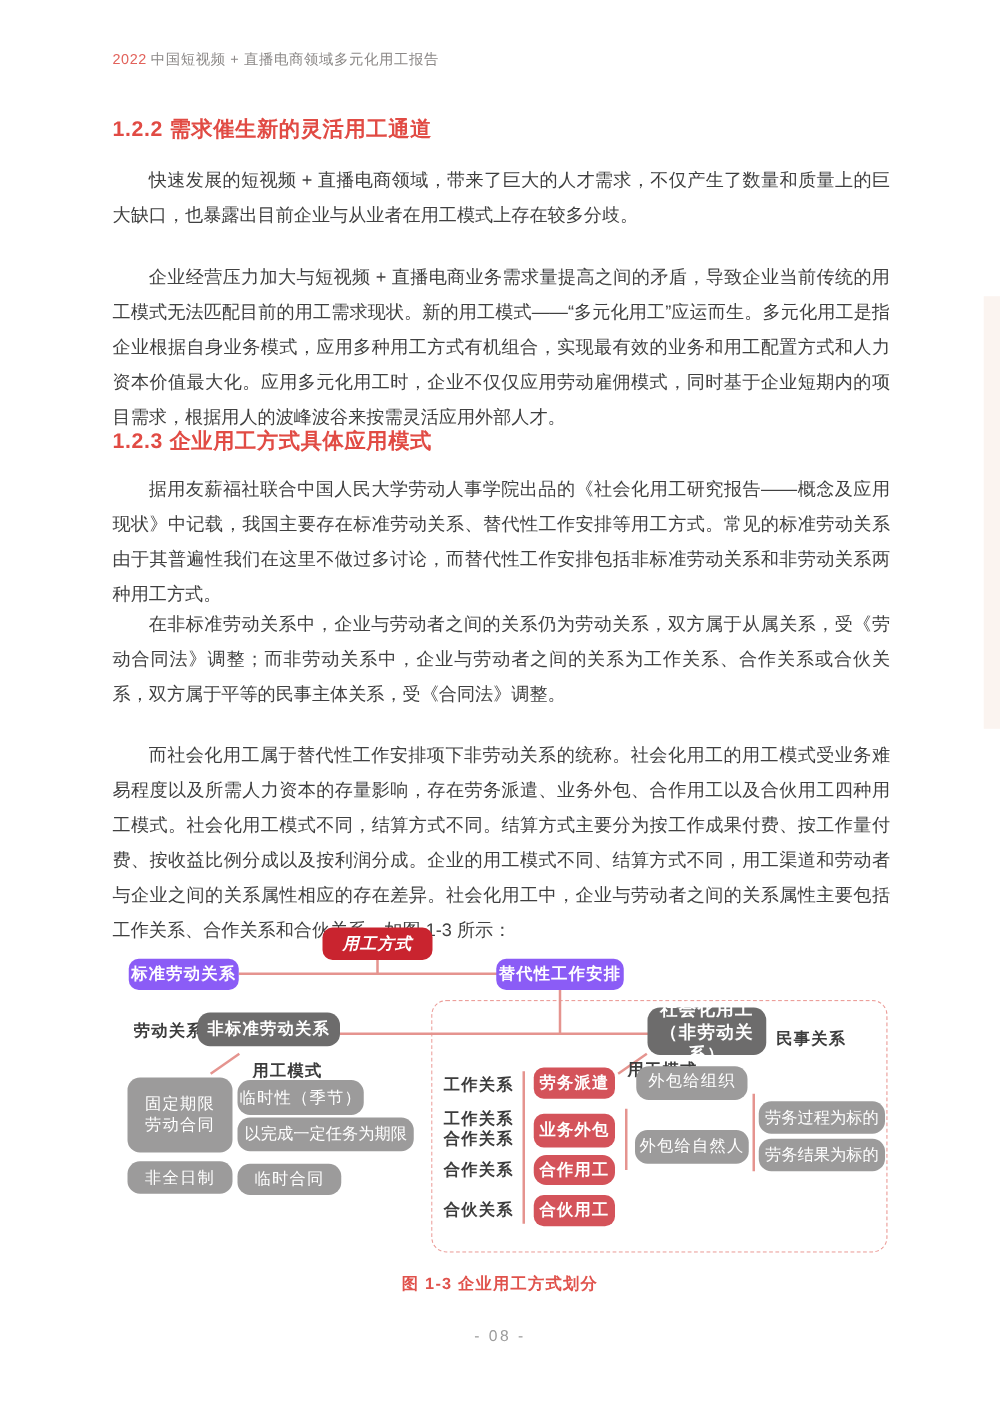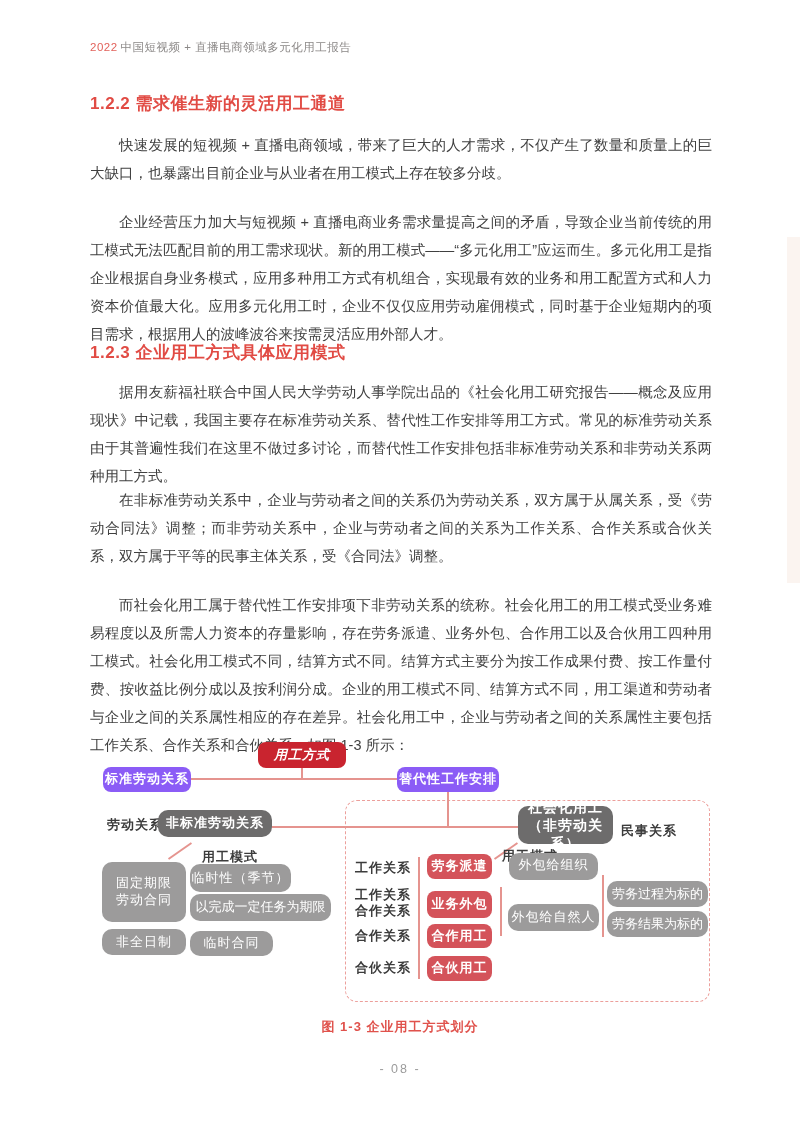--- a/index.html
+++ b/index.html
@@ -66,21 +66,21 @@
   .node-parttime{left:14px;top:195px;width:84px;height:26px;}
   .node-tempcontract{left:102px;top:197px;width:83px;height:25px;}
 
   .lbl-rel-work{left:267px;top:126px;}
   .lbl-rel-workcoop{left:267px;top:153px;}
   .lbl-rel-coop{left:267px;top:194px;}
   .lbl-rel-partner{left:267px;top:226px;}
   .vsep1{left:330px;top:123px;width:2px;height:122px;}
   .node-dispatch{left:339px;top:120px;width:65px;height:25px;}
   .node-outsourcing{left:339px;top:157px;width:65px;height:27px;}
-  .node-coop{left:339px;top:190px;width:65px;height:24px;}
+  .node-coop{left:339px;top:190px;width:65px;height:24px;border-radius:10px;}
   .node-partner{left:339px;top:222px;width:65px;height:25px;}
   .vsep2{left:412px;top:153px;width:2px;height:49px;}
   .node-toorg{left:421px;top:119px;width:89px;height:27px;font-family:Liberation Mono, monospace;}
   .node-toind{left:420px;top:170px;width:91px;height:27px;}
   .vsep3{left:514px;top:141px;width:2px;height:62px;}
   .node-process{left:519px;top:147px;width:101px;height:26px;letter-spacing:0;}
   .node-result{left:519px;top:177px;width:101px;height:26px;letter-spacing:0;}
 
   .fig-caption{position:absolute;left:0;width:800px;top:1018px;text-align:center;
     font-size:13px;font-weight:bold;color:#e0524c;letter-spacing:1px;}

